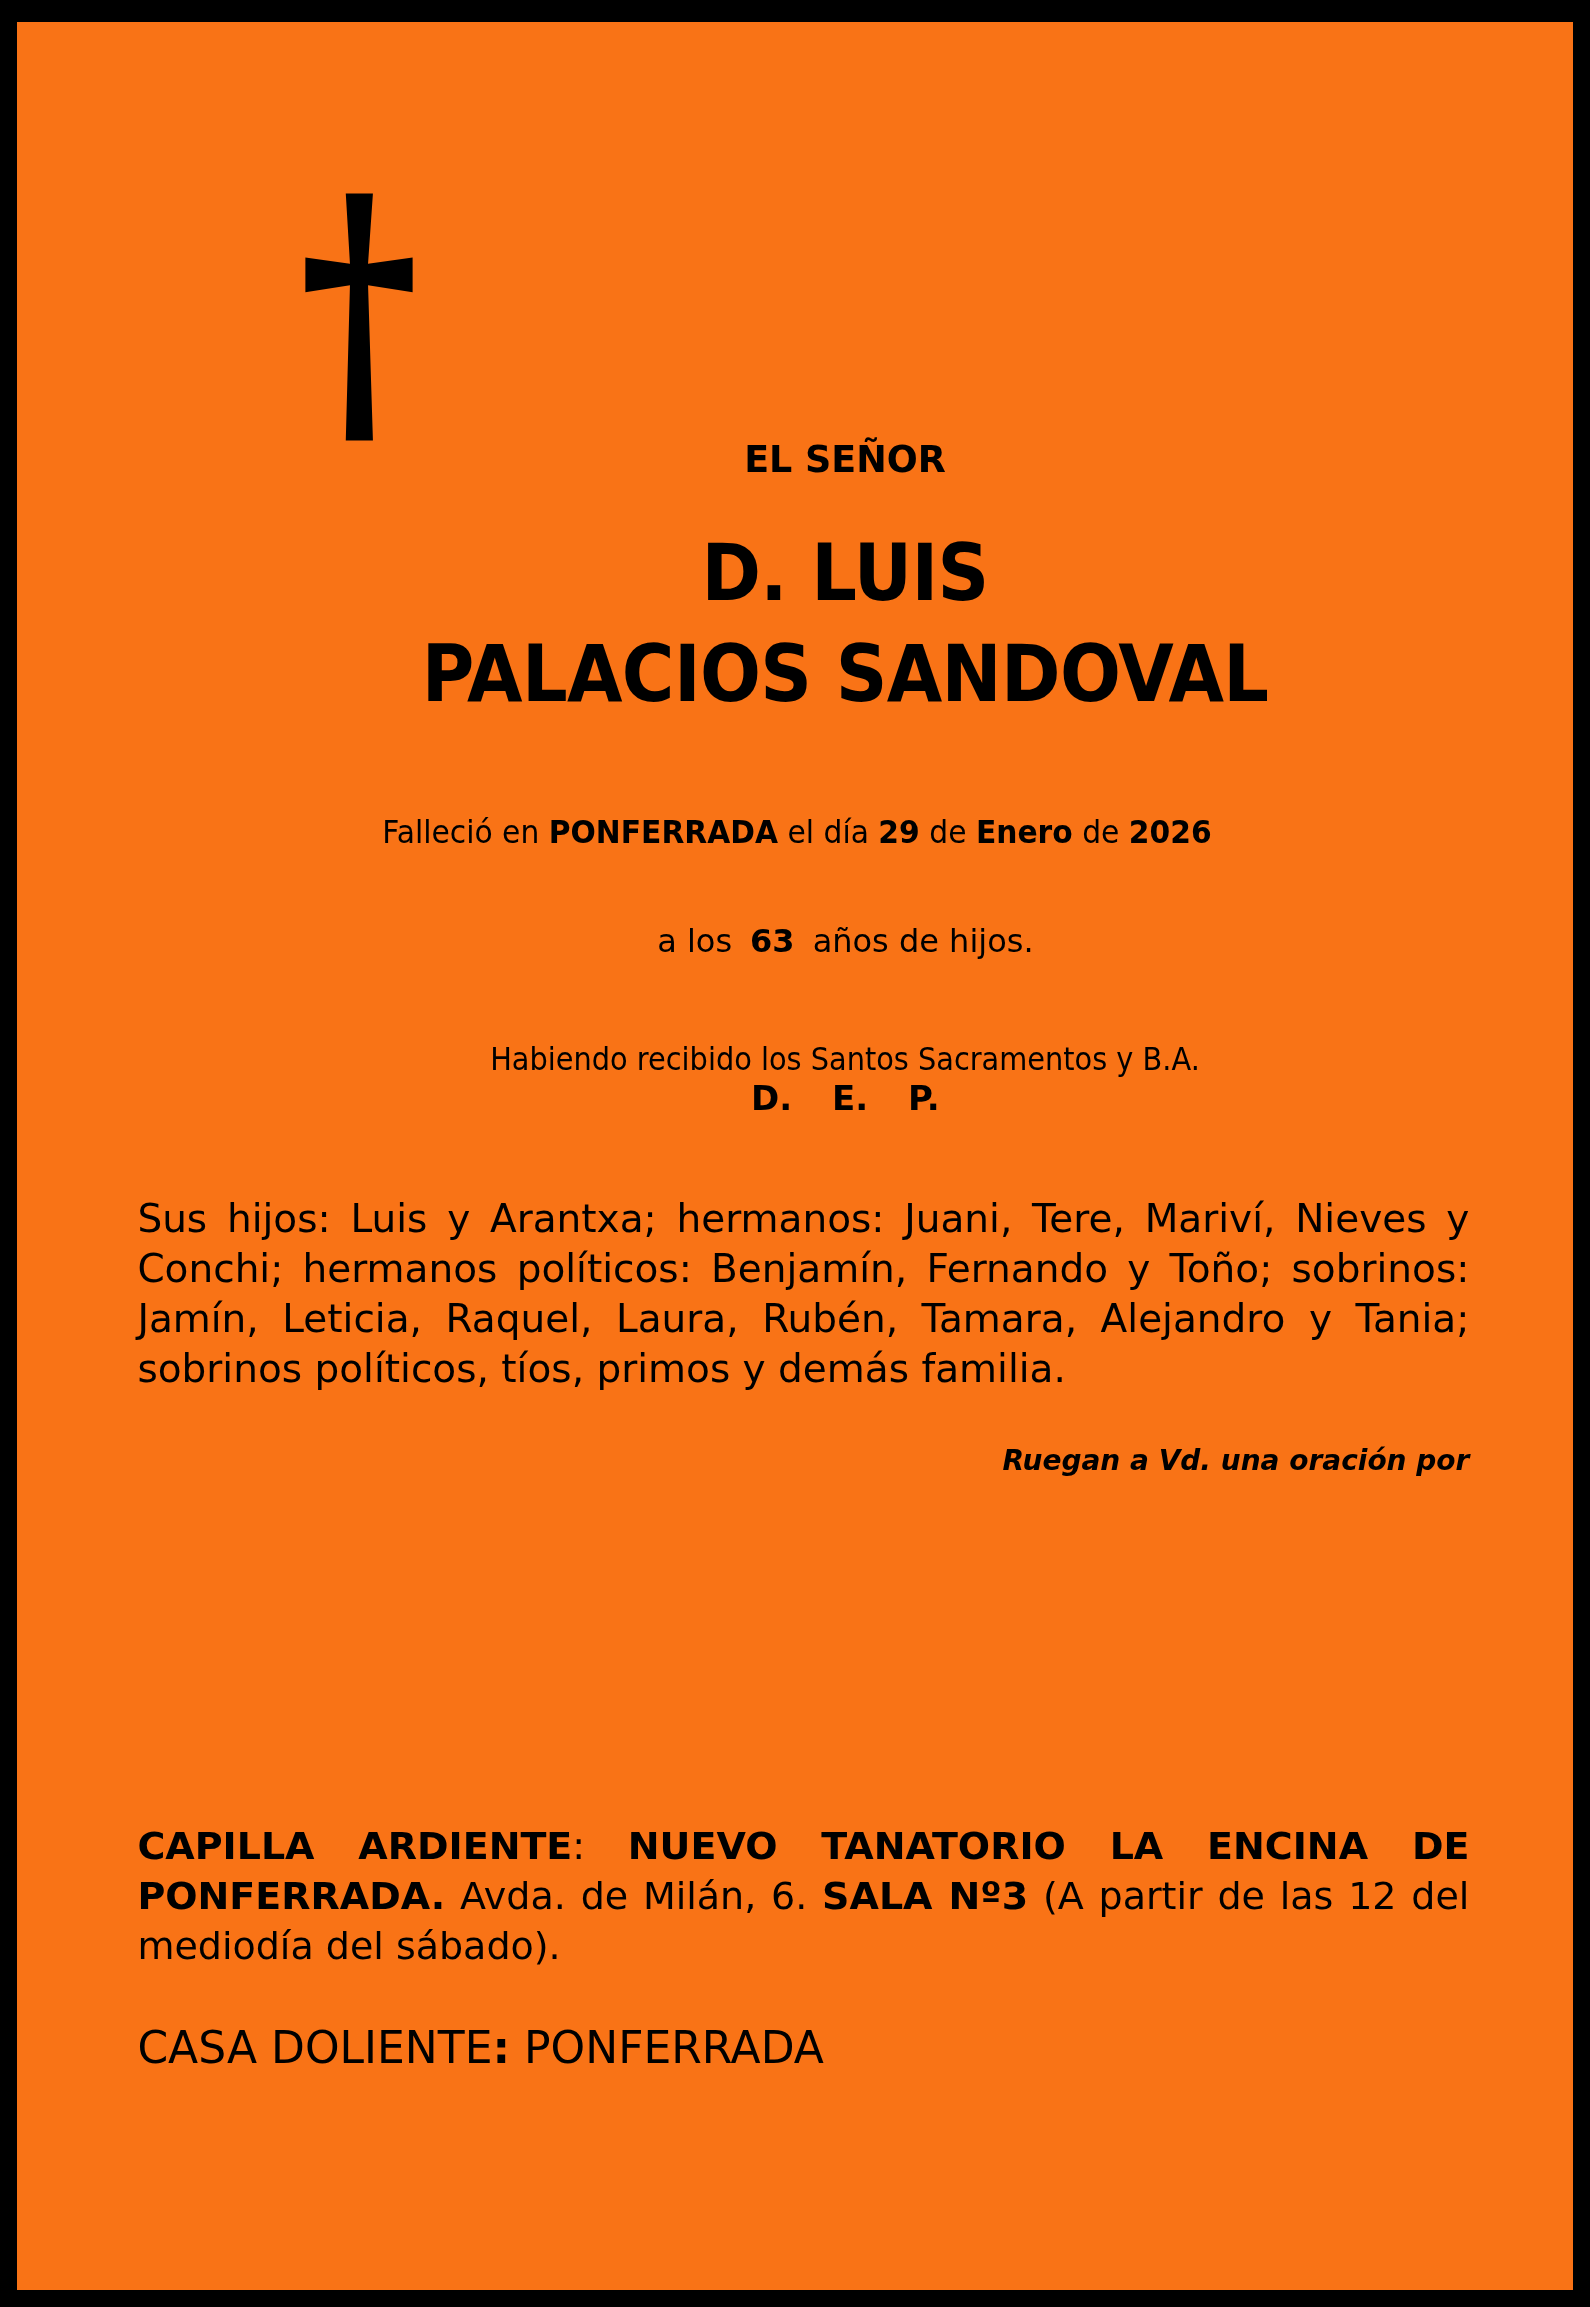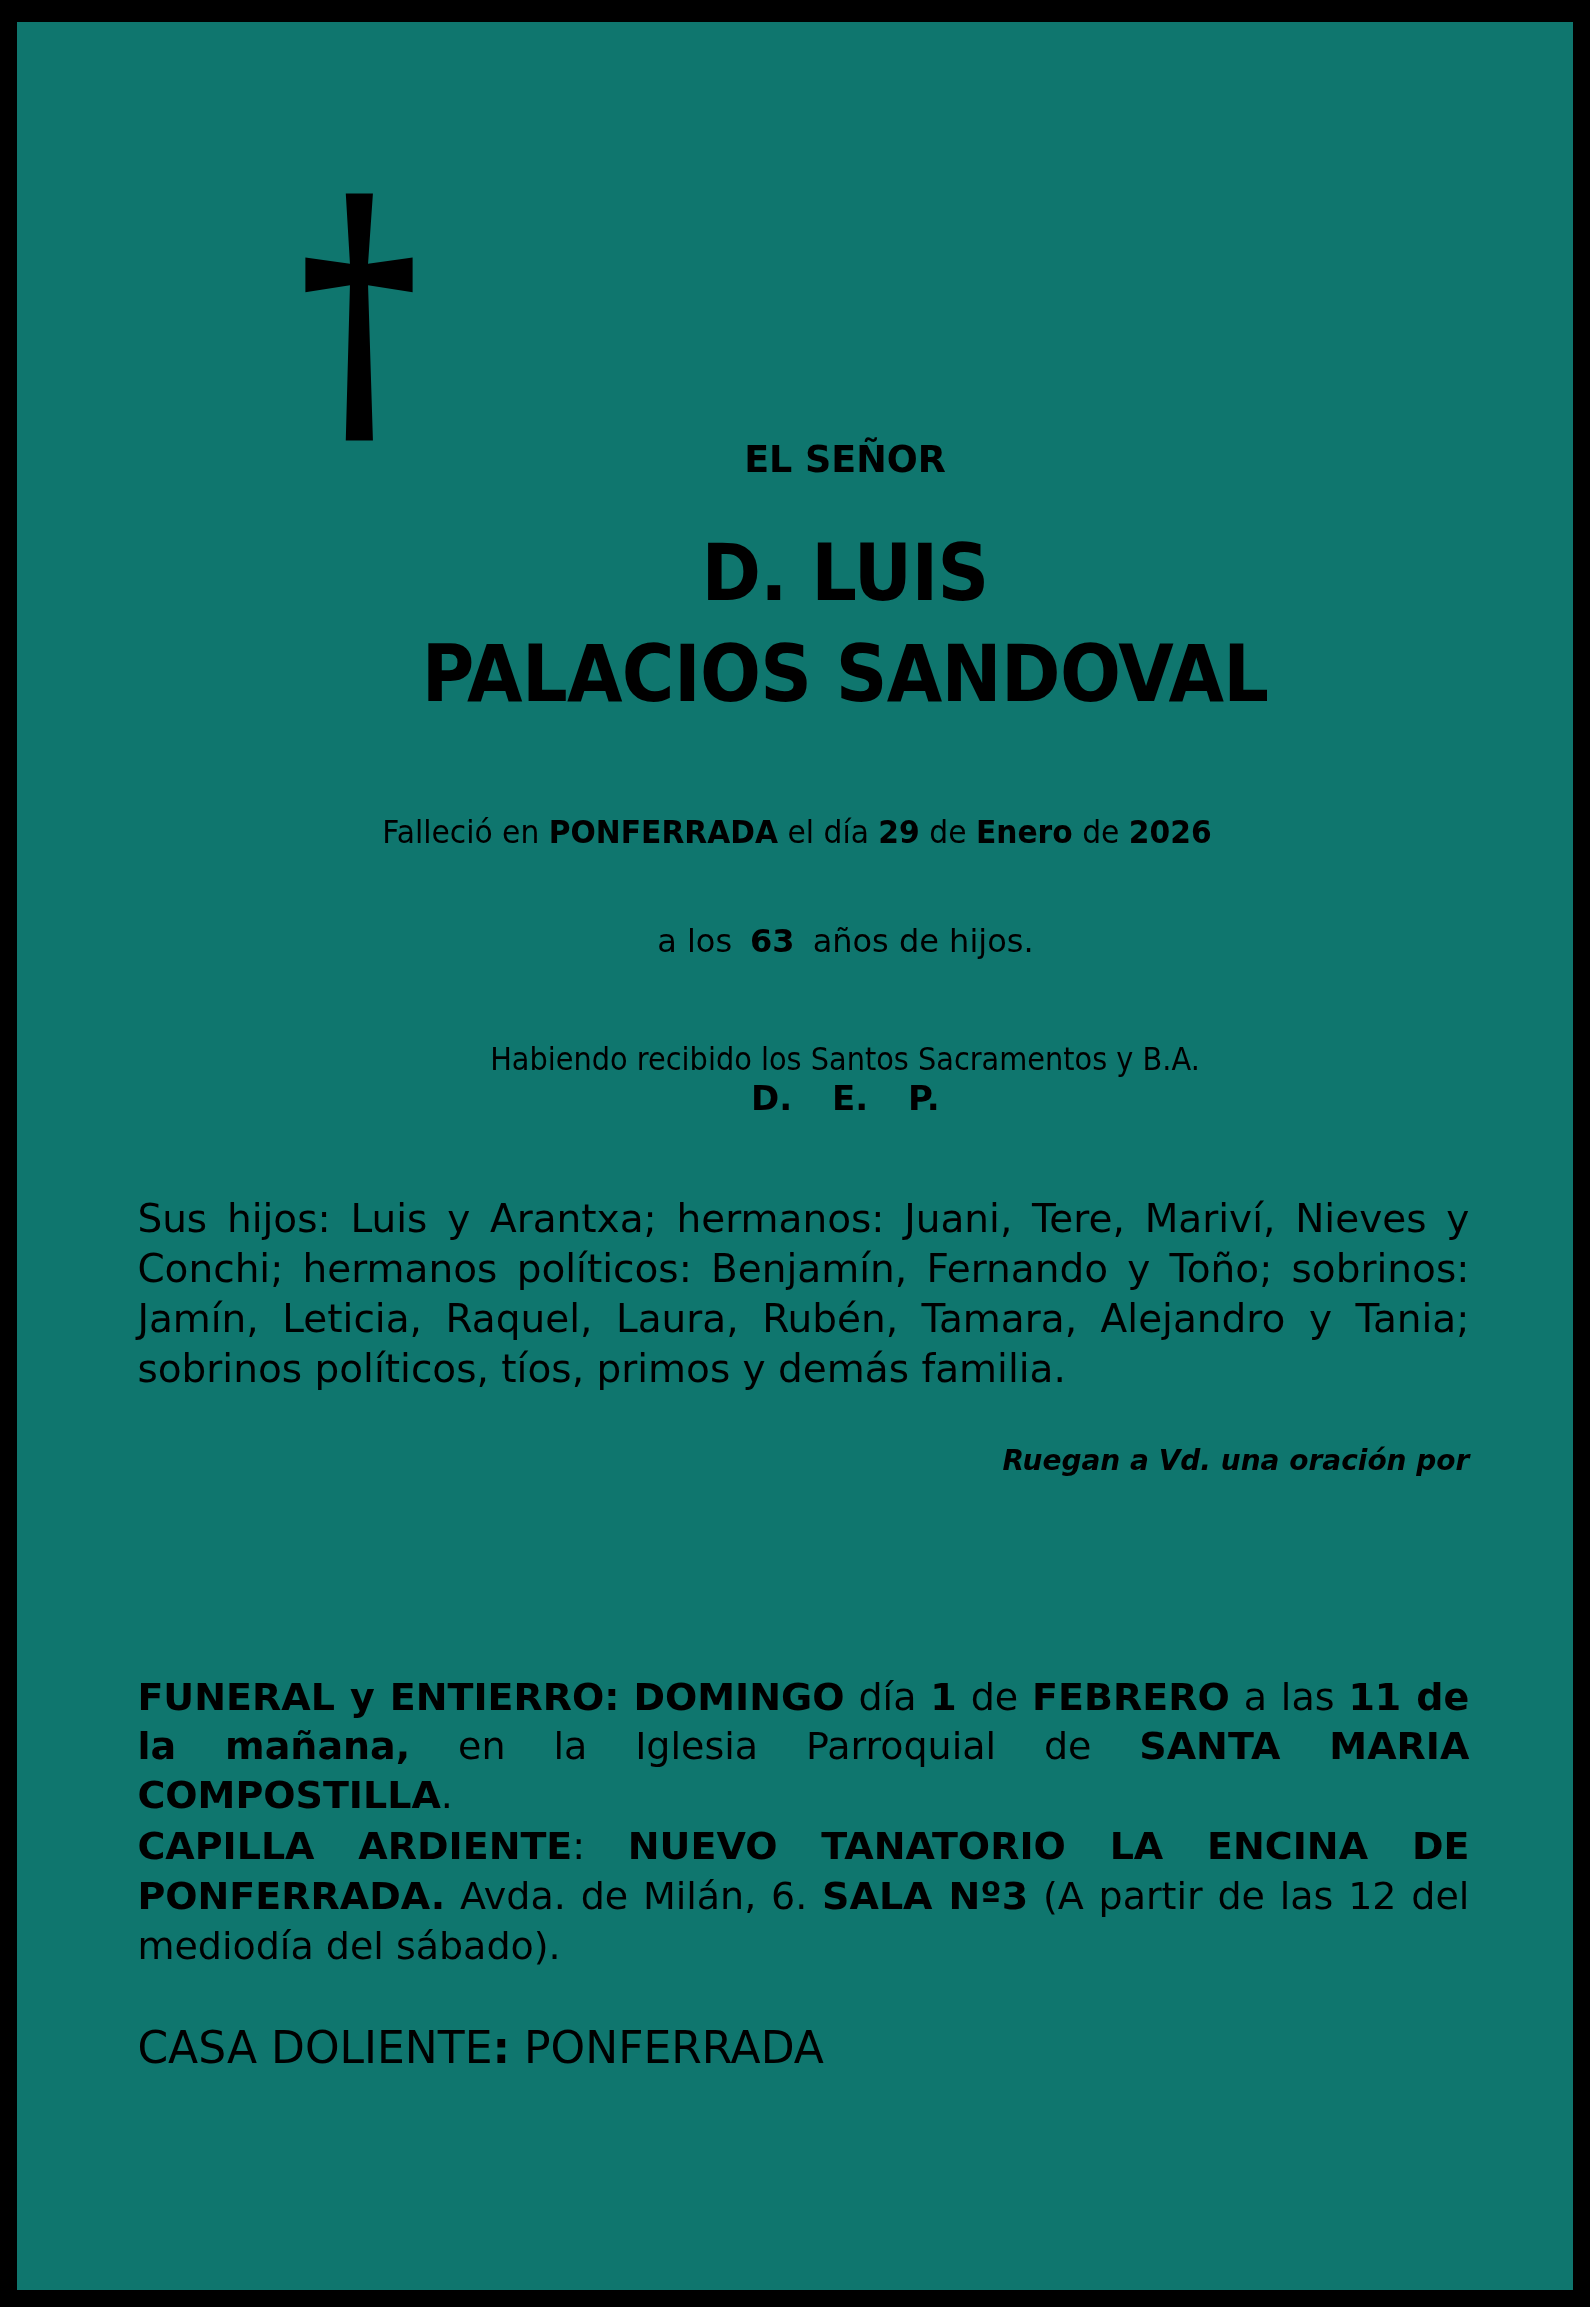--- a/index.html
+++ b/index.html
@@ -1,19 +1,19 @@
 <!DOCTYPE html>
 <html style="font-size:11px"><head>
 <meta charset="utf-8">
 <style>
   html, body { margin: 0; padding: 0; background: #000000; }
   body { width: 1591px; height: 2307px; position: relative; overflow: hidden; }
   .frame {
     position: absolute; left: 17.4px; top: 21.6px; width: 1556px; height: 2268px;
-    background: #0f766e; color: #000000;
+    background: #f97316; color: #000000;
     font-family: "DejaVu Sans", sans-serif;
   }
   .abs { position: absolute; }
   .cross { left: 287px; top: 171px; width: 110px; height: 248px; }
   .centered { left: 167px; width: 1322px; text-align: center; white-space: nowrap; }
   .title-small { top: 415px; font-size: 38px; font-weight: bold; letter-spacing: 0px; transform: scaleX(0.96); }
   .name1 { top: 506px; font-size: 78px; font-weight: bold; letter-spacing: -0.7px; transform: scaleX(0.92); }
   .name2 { top: 607px; font-size: 78px; font-weight: bold; letter-spacing: -0.7px; transform: scaleX(0.92); }
   .died { top: 791px; font-size: 32px; transform: scaleX(0.93); left: 119px; }
   .age { top: 900px; font-size: 32px; }
@@ -70,32 +70,20 @@
   <div class="abs centered sacr">Habiendo recibido los Santos Sacramentos y B.A.</div>
 
   <div class="abs centered dep">D. E. P.</div>
 
   <div class="abs family">Sus hijos: Luis y Arantxa; hermanos: Juani, Tere, Mariví, Nieves y Conchi; hermanos políticos: Benjamín, Fernando y Toño; sobrinos: Jamín, Leticia, Raquel, Laura, Rubén, Tamara, Alejandro y Tania; sobrinos políticos, tíos, primos y demás familia.</div>
 
   <div class="abs prayer">
     <div>Ruegan a Vd. una oración por</div>
   </div>
 
-  <div class="abs funeral">
-    <b>FUNERAL y ENTIERRO:</b>
-    <b>DOMINGO</b>
-    <span>día</span>
-    <b>1</b>
-    <span>de</span>
-    <b>FEBRERO</b>
-    <span>a las</span>
-    <b>11 de la mañana,</b>
-    <span>en la Iglesia Parroquial de</span>
-    <b>SANTA MARIA COMPOSTILLA</b><span>.</span>
-  </div>
 
   <div class="abs chapel">
     <b>CAPILLA ARDIENTE</b><span>:</span>
     <b>NUEVO TANATORIO LA ENCINA DE PONFERRADA.</b>
     <span>Avda. de Milán, 6.</span>
     <b>SALA Nº3</b>
     <span>(A partir de las 12 del mediodía del sábado).</span>
   </div>
 
   <div class="abs house">

